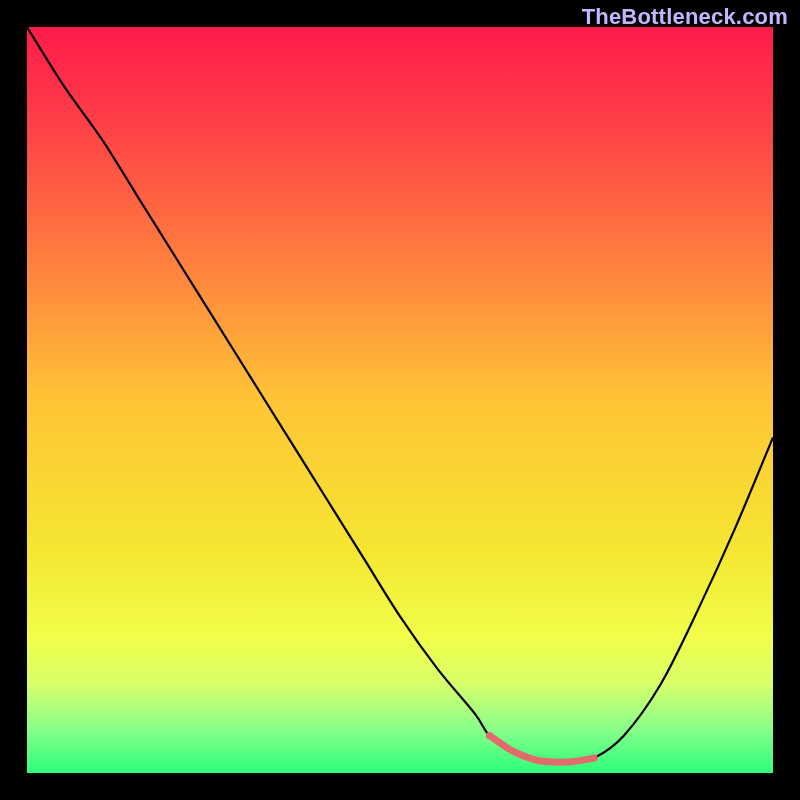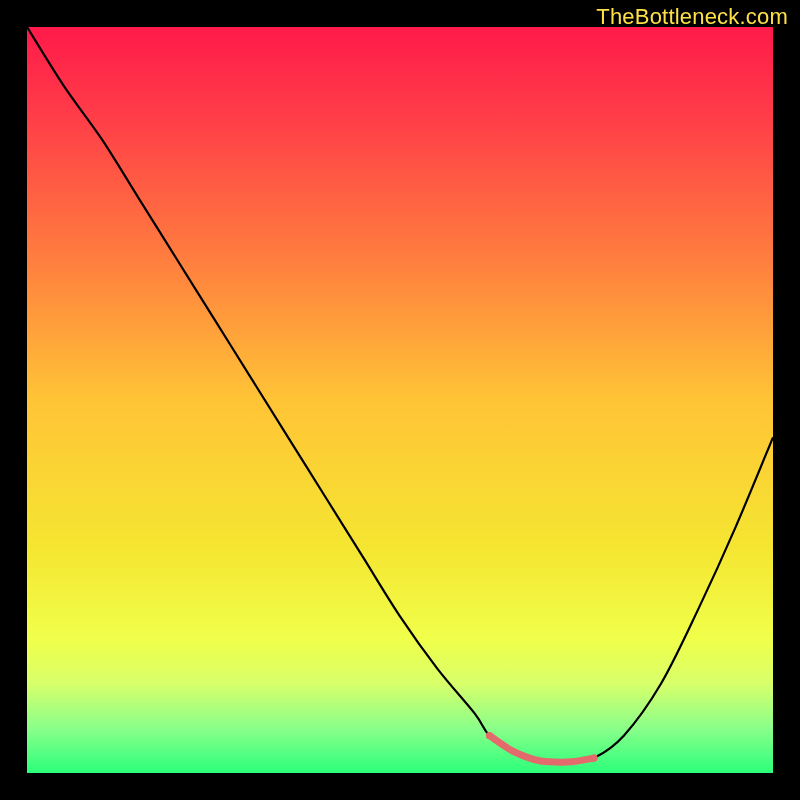--- a/index.html
+++ b/index.html
@@ -8,23 +8,23 @@
     height: 800px;
     background: #000;
     position: relative;
     font-family: Arial, sans-serif;
     overflow: hidden;
   }
   .watermark {
     position: absolute;
     top: 4px;
     right: 12px;
-    color: #fde047;
+    color: #c4b5fd;
     font-size: 22px;
-    font-weight: 400;
+    font-weight: 700;
     z-index: 10;
     letter-spacing: 0.2px;
   }
   .plot-area {
     position: absolute;
     left: 27px;
     top: 27px;
     width: 746px;
     height: 746px;
   }

